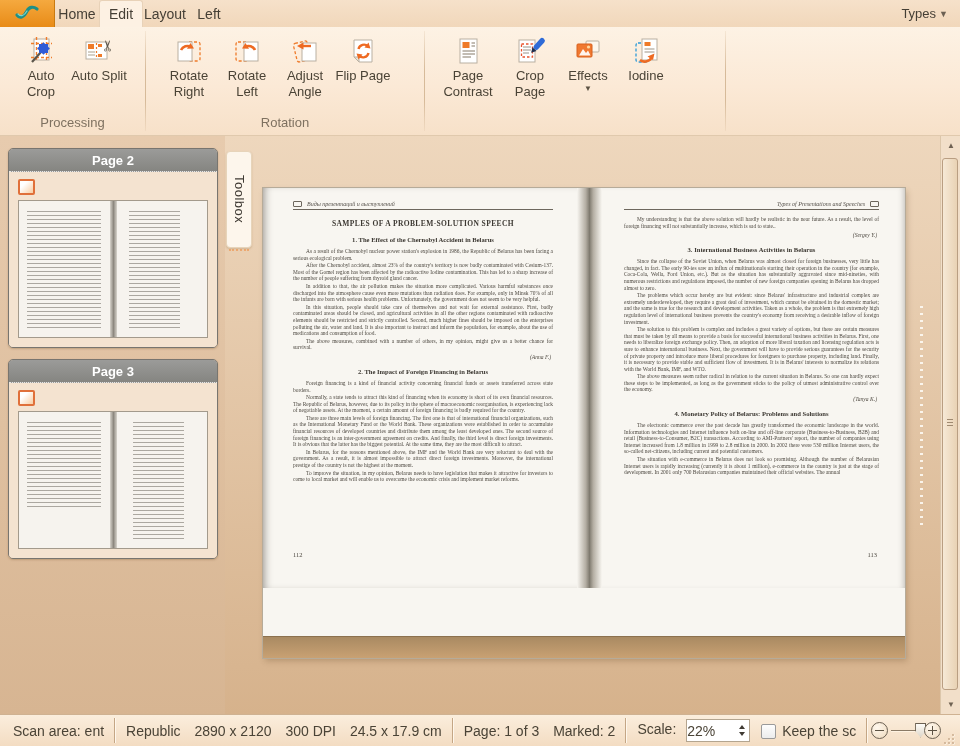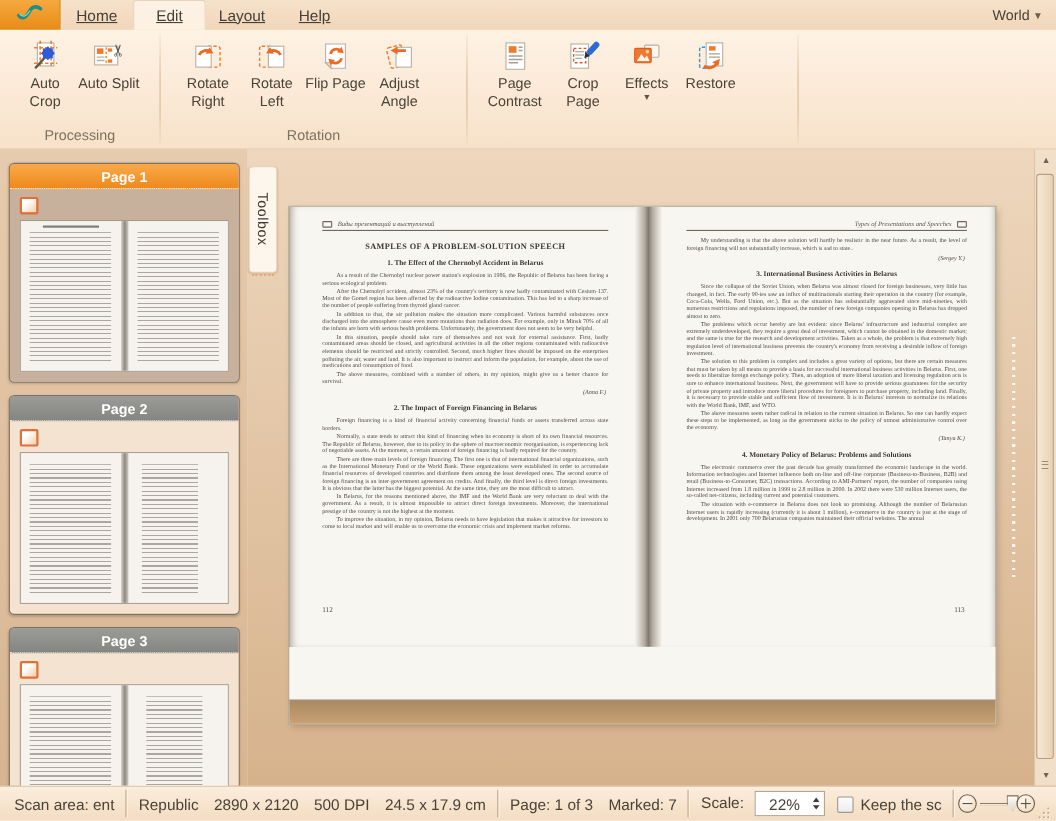--- a/index.html
+++ b/index.html
@@ -3,21 +3,21 @@
 <meta charset="utf-8">
 <style>
   * { margin:0; padding:0; box-sizing:border-box; }
   html,body { width:960px; height:746px; overflow:hidden; }
   body { font-family:"Liberation Sans", sans-serif; color:#453f35; }
   .app { position:relative; width:960px; height:746px; background:#f4ddc4; }
 
   
   .tabbar { position:relative; height:27px; background:linear-gradient(180deg,#f6e1ca,#f1d7ba); display:flex; align-items:stretch; }
   .appbtn { width:55px; height:27px; background:linear-gradient(180deg,#f5a93f,#e88b17); border-right:1px solid #c97a10; display:flex; align-items:center; justify-content:center; cursor:pointer; }
-  .tab { width:66px; display:flex; align-items:center; justify-content:center; font-size:14px; cursor:pointer;text-decoration:underline; }
+  .tab { width:44px; display:flex; align-items:center; justify-content:center; font-size:14px; cursor:pointer; }
   .tab.active { background:#fdf1e3; border:1px solid #e8d2b8; border-bottom:none; border-radius:3px 3px 0 0; }
   .stylemenu { margin-left:auto; display:flex; align-items:center; gap:3px; padding:0 12px; font-size:13px; cursor:pointer; }
   .stylemenu .caret { font-size:9px; color:#6b6052; }
 
   
   .ribbon { height:109px; background:linear-gradient(180deg,#fdf2e4 0%,#fbe9d6 55%,#f7e1c9 100%); border-bottom:1px solid #e0c9ad; display:flex; align-items:stretch; }
   .rgroup { display:flex; flex-direction:column; padding:4px 6px 2px 6px; }
   .rbtns { display:flex; align-items:flex-start; flex:1; }
   .rbtn { width:58px; padding-top:3px; display:flex; flex-direction:column; align-items:center; border-radius:3px; cursor:pointer; }
   .rbtn.wide { width:66px; }
@@ -80,21 +80,21 @@
   .vthumb { position:absolute; left:1px; right:2px; top:22px; bottom:24px; background:linear-gradient(90deg,#f6e9d6,#e9d2b4); border:1px solid #b99e82; border-radius:3px; cursor:grab; }
   .vgrip { position:absolute; left:4px; right:4px; top:50%; height:9px; margin-top:-5px;
       background:repeating-linear-gradient(180deg,#a08a70 0 1px, transparent 1px 3px); }
 
   
   .statusbar { height:32px; background:linear-gradient(180deg,#fbeedd,#f3dcc2); border-top:1px solid #cfb292; display:flex; align-items:center; font-size:14px; color:#4a4336; padding:0 4px; }
   .sdiv { width:2px; align-self:stretch; margin:3px 1px; border-left:1px solid #c4a685; border-right:1px solid #fff7ec; }
   .sseg { padding:0 9px; white-space:nowrap; }
   .gap { display:inline-block; width:10px; }
   .spinbox { display:inline-flex; align-items:center; width:64px; height:23px; background:#fff; border:1px solid #b4a58f; margin-left:6px; position:relative; vertical-align:middle; }
-  .spinbox .sval { flex:1; text-align:center; font-size:14px; }
+  .spinbox .sval { flex:1; font-size:14px; }
   .spincol { display:flex; flex-direction:column; justify-content:center; gap:3px; padding-right:4px; cursor:pointer; }
   .spincol i { display:block; width:0; height:0; border-left:3.5px solid transparent; border-right:3.5px solid transparent; }
   .spincol .up { border-bottom:4px solid #3f3a33; }
   .spincol .dn { border-top:4px solid #3f3a33; }
   .kchk { display:inline-block; width:15px; height:15px; background:linear-gradient(180deg,#fdfdfd,#ececec); border:1px solid #9a9a9a; border-radius:2px; vertical-align:-3px; margin-right:6px; cursor:pointer; }
   .zoomctl { display:flex; align-items:center; width:112px; position:relative; margin-left:2px; }
   .zbtn { width:17px; height:17px; border:1.6px solid #6b6052; border-radius:50%; position:relative; cursor:pointer; flex:0 0 auto; background:radial-gradient(circle at 35% 30%, #fff8ee, #eed9bd); }
   .zbtn::before, .zbtn.plus::after { content:""; position:absolute; background:#5d5344; }
   .zbtn::before { left:3px; right:3px; top:50%; height:1.6px; margin-top:-.8px; }
   .zbtn.plus::after { top:3px; bottom:3px; left:50%; width:1.6px; margin-left:-.8px; }
@@ -121,24 +121,24 @@
     <div class="tab">
         <span>Home</span>
       </div>
     <div class="tab active">
         <span>Edit</span>
       </div>
     <div class="tab">
         <span>Layout</span>
       </div>
     <div class="tab">
-        <span>Help</span>
+        <span>Left</span>
       </div>
     <div class="stylemenu">
-      <span>World</span>
+      <span>Types</span>
         <span class="caret">▼</span>
     </div>
   </div>
 
   <div class="ribbon">
 
     <div class="rgroup" style="width:145px">
       <div class="rbtns" style="padding-left:6px">
         <div class="rbtn">
           <span class="ric">
@@ -202,40 +202,40 @@
               <rect x="13" y="7" width="14" height="19" fill="#fff" stroke="#b9b0a2"></rect>
               <path d="M24 15 a7 7 0 0 0 -10 -3" fill="none" stroke="#ee6a22" stroke-width="2.6"></path>
               <polygon points="14.5,8 11,13.5 18,13.8" fill="#ee6a22"></polygon>
             </svg>
           </span>
           <span class="rlbl">Rotate Left</span>
         </div>
         <div class="rbtn">
           <span class="ric">
             <svg width="32" height="32" viewBox="0 0 32 32">
+              <rect x="6" y="7" width="14" height="19" rx="2" fill="none" stroke="#ef7b2a" stroke-width="1.3" stroke-dasharray="3 2" transform="rotate(-14 13 16)"></rect>
+              <rect x="13" y="8" width="14" height="18" fill="#fff" stroke="#b9b0a2"></rect>
+              <line x1="22" y1="11" x2="12" y2="11" stroke="#ee6a22" stroke-width="2.4"></line>
+              <polygon points="8,11 14.5,7.5 14.5,14.5" fill="#ee6a22"></polygon>
+            </svg>
+          </span>
+          <span class="rlbl">Adjust Angle</span>
+        </div>
+        <div class="rbtn">
+          <span class="ric">
+            <svg width="32" height="32" viewBox="0 0 32 32">
               <path d="M7 5 h18 v22 h-13 l-5 -5 z" fill="#fff" stroke="#b9b0a2"></path>
               <path d="M7 22 l5 0 0 5 z" fill="#e8e2d6" stroke="#b9b0a2"></path>
               <path d="M11.5 14 a5.5 5.5 0 0 1 9.5 -2.5" fill="none" stroke="#ee6a22" stroke-width="2.4"></path>
               <polygon points="21.5,7.5 23.5,13.5 17.5,12.5" fill="#ee6a22"></polygon>
               <path d="M21.5 18 a5.5 5.5 0 0 1 -9.5 2.5" fill="none" stroke="#ee6a22" stroke-width="2.4"></path>
               <polygon points="11.5,24.5 9.5,18.5 15.5,19.5" fill="#ee6a22"></polygon>
             </svg>
           </span>
           <span class="rlbl">Flip Page</span>
-        </div>
-        <div class="rbtn">
-          <span class="ric">
-            <svg width="32" height="32" viewBox="0 0 32 32">
-              <rect x="6" y="7" width="14" height="19" rx="2" fill="none" stroke="#ef7b2a" stroke-width="1.3" stroke-dasharray="3 2" transform="rotate(-14 13 16)"></rect>
-              <rect x="13" y="8" width="14" height="18" fill="#fff" stroke="#b9b0a2"></rect>
-              <line x1="22" y1="11" x2="12" y2="11" stroke="#ee6a22" stroke-width="2.4"></line>
-              <polygon points="8,11 14.5,7.5 14.5,14.5" fill="#ee6a22"></polygon>
-            </svg>
-          </span>
-          <span class="rlbl">Adjust Angle</span>
         </div>
       </div>
       <div class="gcap">Rotation</div>
     </div>
 
     <div class="vsep"></div>
 
     <div class="rgroup" style="width:300px">
       <div class="rbtns" style="padding-left:4px">
         <div class="rbtn wide">
@@ -291,49 +291,31 @@
               <rect x="12" y="4" width="15" height="21" fill="#fff" stroke="#b9b0a2"></rect>
               <rect x="14.5" y="7" width="6" height="4" fill="#ef7b2a"></rect>
               <g stroke="#a89f92" stroke-width="1.1">
                   <line x1="14.5" y1="14" x2="24.5" y2="14"></line>
                   <line x1="14.5" y1="17" x2="24.5" y2="17"></line>
                 </g>
               <path d="M10 25 a8 8 0 0 0 12 -3" fill="none" stroke="#ee6a22" stroke-width="2.6"></path>
               <polygon points="24.5,18.5 23,25 17.5,21.5" fill="#ee6a22"></polygon>
             </svg>
           </span>
-          <span class="rlbl">Restore</span>
+          <span class="rlbl">Iodine</span>
         </div>
       </div>
     </div>
 
     <div class="vsep"></div>
   </div>
 
   <div class="content">
 
     <div class="sidebar">
-      <div class="pcard sel">
-        <div class="pcard-h">
-            <span>Page 1</span>
-          </div>
-        <div class="pcard-b">
-          <div class="pchk"></div>
-          <div class="pthumb">
-            <div class="tpage">
-                <span class="th"></span>
-                <span class="tl"></span>
-              </div>
-            <div class="tgut"></div>
-            <div class="tpage">
-                <span class="tl"></span>
-              </div>
-          </div>
-        </div>
-      </div>
       <div class="pcard unsel">
         <div class="pcard-h">
             <span>Page 2</span>
           </div>
         <div class="pcard-b">
           <div class="pchk"></div>
           <div class="pthumb">
             <div class="tpage">
                 <span class="tl"></span>
               </div>
@@ -433,27 +415,27 @@
       <div class="varrow dn">▼</div>
     </div>
   </div>
 
   <div class="statusbar">
     <span class="sseg">Scan area: ent</span>
     <span class="sdiv"></span>
     <span class="sseg">
       <span>Republic</span><span class="gap"></span>
       <span>2890 x 2120</span><span class="gap"></span>
-      <span>500 DPI</span><span class="gap"></span>
+      <span>300 DPI</span><span class="gap"></span>
       <span>24.5 x 17.9 cm</span>
     </span>
     <span class="sdiv"></span>
     <span class="sseg">
       <span>Page: 1 of 3</span><span class="gap"></span>
-      <span>Marked: 7</span>
+      <span>Marked: 2</span>
     </span>
     <span class="sdiv"></span>
     <span class="sseg">
       <span>Scale:</span>
       <span class="spinbox">
         <span class="sval">22%</span>
         <span class="spincol">
           <i class="up"></i>
           <i class="dn"></i>
         </span>

